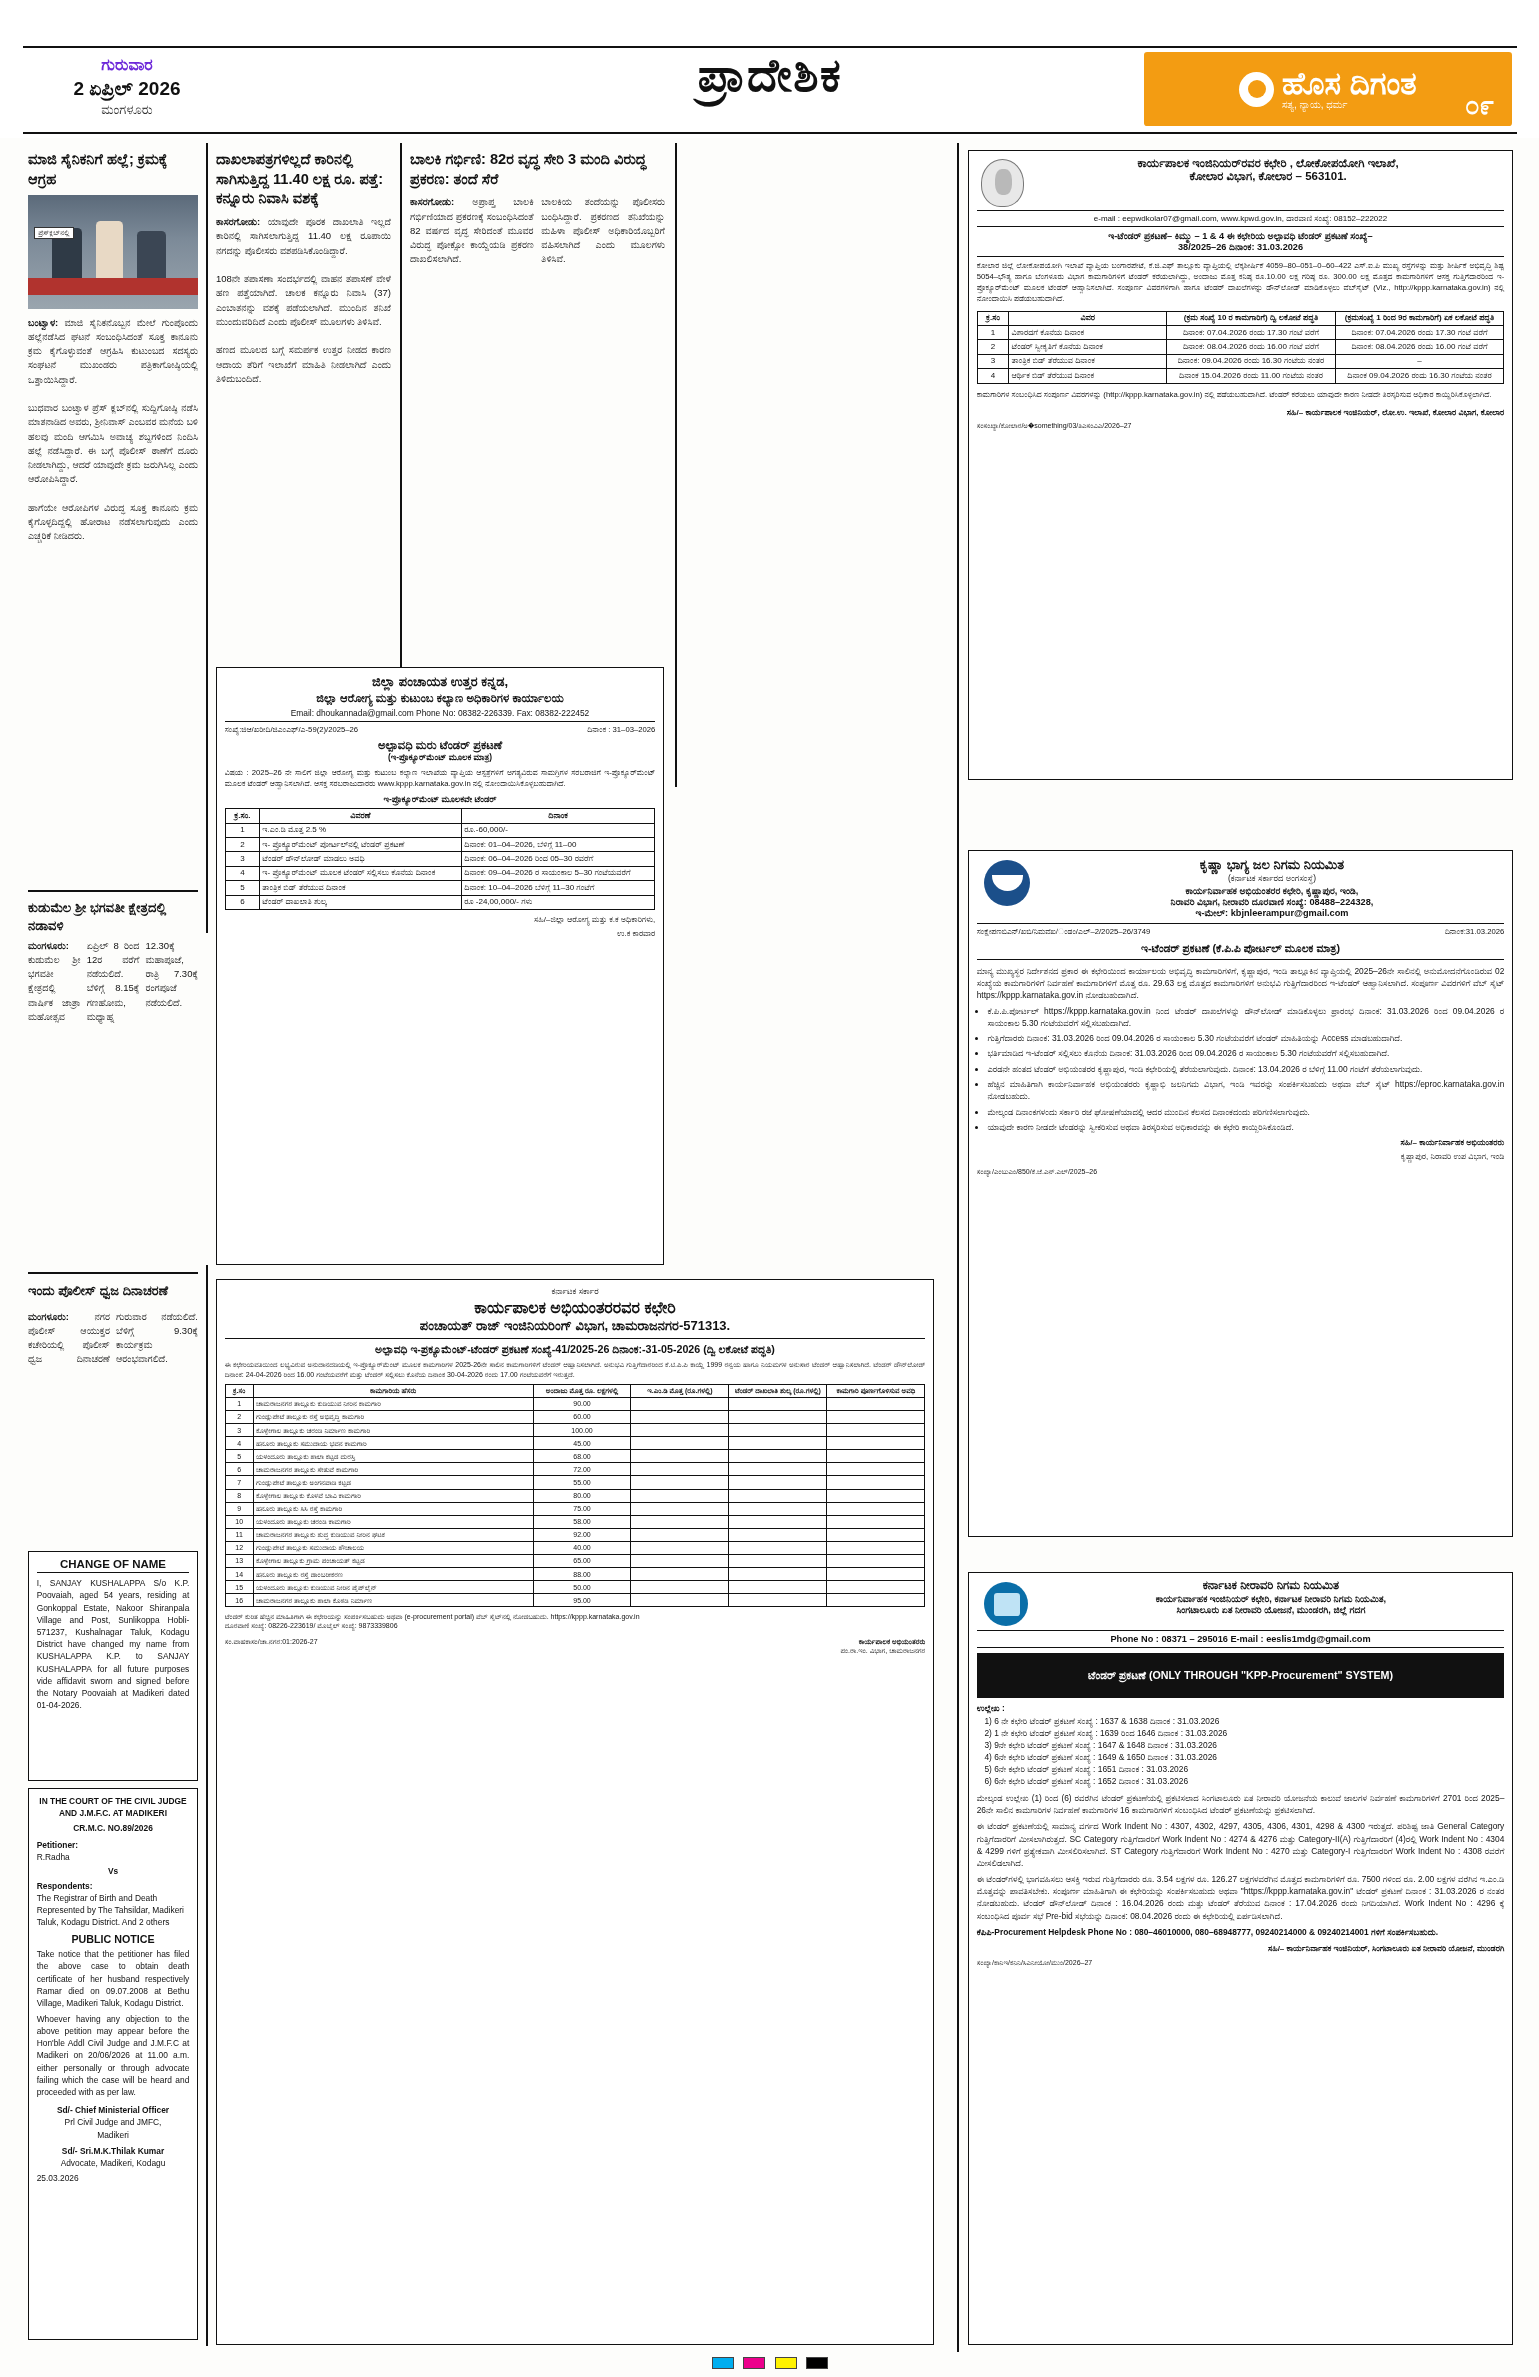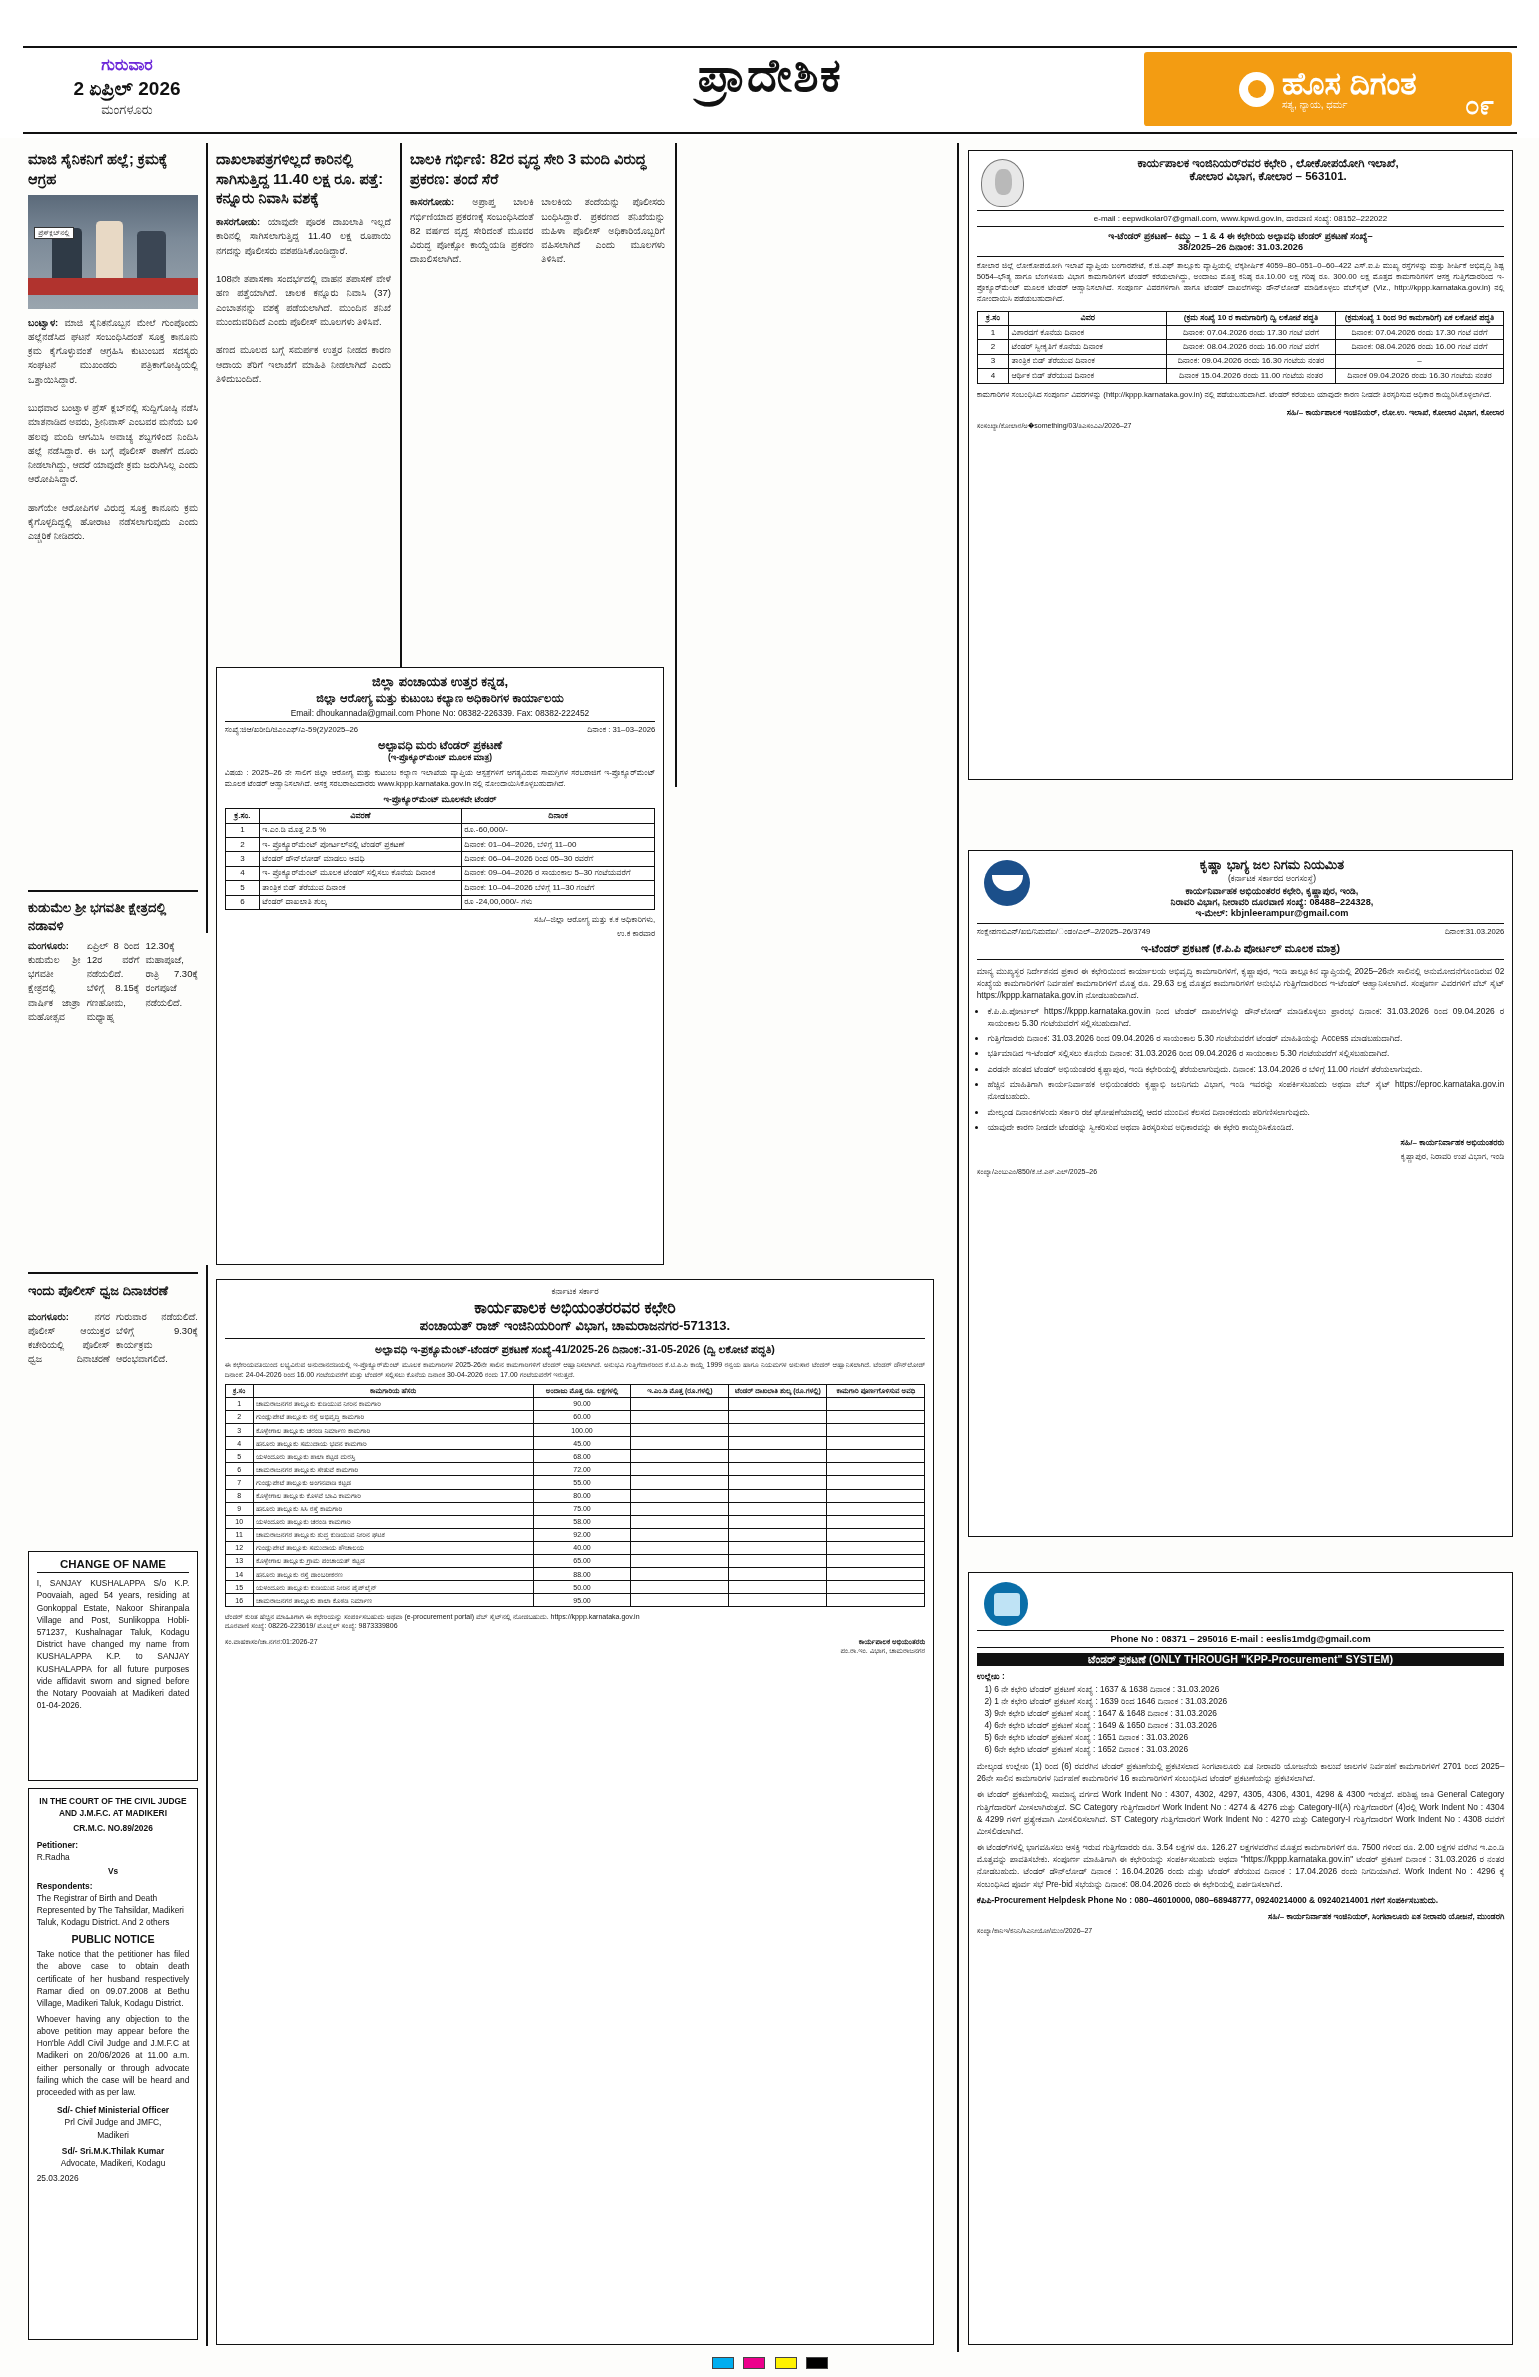--- a/index.html
+++ b/index.html
@@ -468,23 +468,28 @@
       <div class="sig b" style="margin-top:4.6px;">ಸಹಿ/– ಕಾರ್ಯನಿರ್ವಾಹಕ ಅಭಿಯಂತರರು</div>
       <div class="sig">ಕೃಷ್ಣಾಪುರ, ನಿರಾವರಿ ಉಪ ವಿಭಾಗ, ಇಂಡಿ</div>
       <div class="tiny" style="margin-top:4.6px;">ಸಂಖ್ಯಾ/ಎಂಬುಎಂ/850/ಕೆ.ಜೆ.ಎನ್.ಎಲ್/2025–26</div>
     </div>
   </div>
 
   <div class="box" style="position:absolute;left:968px;top:1572px;width:545px;height:773px;">
     <div class="box-in">
       <div style="display:flex;align-items:flex-start;">
         <div class="ksnl" style="margin:3.1px 9.2px 0 7.7px;"></div>
+        <div style="flex:1;text-align:center;">
+          <div class="b" style="font-size:11.5px;">ಕರ್ನಾಟಕ ನೀರಾವರಿ ನಿಗಮ ನಿಯಮಿತ</div>
+          <div class="b" style="font-size:9.2px;margin-top:1.5px;">ಕಾರ್ಯನಿರ್ವಾಹಕ ಇಂಜಿನಿಯರ್ ಕಛೇರಿ, ಕರ್ನಾಟಕ ನೀರಾವರಿ ನಿಗಮ ನಿಯಮಿತ,</div>
+          <div class="b" style="font-size:9.2px;">ಸಿಂಗಟಾಲೂರು ಏತ ನೀರಾವರಿ ಯೋಜನೆ, ಮುಂಡರಗಿ, ಜಿಲ್ಲೆ ಗದಗ</div>
+        </div>
       </div>
       <div class="center b" style="font-size:9.2px;margin-top:3.8px;border-top:0.8px solid #111;border-bottom:0.8px solid #111;padding:3.1px 0;">Phone No : 08371 – 295016 E-mail : eeslis1mdg@gmail.com</div>
-      <div class="center b" style="font-size:10.7px;margin-top:4.6px;background:#111;color:#fff;padding:0 0;">ಟೆಂಡರ್ ಪ್ರಕಟಣೆ (ONLY THROUGH "KPP-Procurement" SYSTEM)</div>
+      <div class="center b" style="font-size:10.7px;margin-top:4.6px;background:#111;color:#fff;padding:16px 0;">ಟೆಂಡರ್ ಪ್ರಕಟಣೆ (ONLY THROUGH "KPP-Procurement" SYSTEM)</div>
       <div class="small b" style="margin-top:4.6px;">ಉಲ್ಲೇಖ :</div>
       <div id="knnl-list" style="margin-left:7.7px;">
           <div class="small">1) 6 ನೇ ಕಛೇರಿ ಟೆಂಡರ್ ಪ್ರಕಟಣೆ ಸಂಖ್ಯೆ : 1637 &amp; 1638 ದಿನಾಂಕ : 31.03.2026</div>
           <div class="small">2) 1 ನೇ ಕಛೇರಿ ಟೆಂಡರ್ ಪ್ರಕಟಣೆ ಸಂಖ್ಯೆ : 1639 ರಿಂದ 1646 ದಿನಾಂಕ : 31.03.2026</div>
           <div class="small">3) 9ನೇ ಕಛೇರಿ ಟೆಂಡರ್ ಪ್ರಕಟಣೆ ಸಂಖ್ಯೆ : 1647 &amp; 1648 ದಿನಾಂಕ : 31.03.2026</div>
           <div class="small">4) 6ನೇ ಕಛೇರಿ ಟೆಂಡರ್ ಪ್ರಕಟಣೆ ಸಂಖ್ಯೆ : 1649 &amp; 1650 ದಿನಾಂಕ : 31.03.2026</div>
           <div class="small">5) 6ನೇ ಕಛೇರಿ ಟೆಂಡರ್ ಪ್ರಕಟಣೆ ಸಂಖ್ಯೆ : 1651 ದಿನಾಂಕ : 31.03.2026</div>
           <div class="small">6) 6ನೇ ಕಛೇರಿ ಟೆಂಡರ್ ಪ್ರಕಟಣೆ ಸಂಖ್ಯೆ : 1652 ದಿನಾಂಕ : 31.03.2026</div>
         </div>
       <div class="small" style="margin-top:4.6px;text-align:justify;">ಮೇಲ್ಕಂಡ ಉಲ್ಲೇಖ (1) ರಿಂದ (6) ರವರೆಗಿನ ಟೆಂಡರ್ ಪ್ರಕಟಣೆಯಲ್ಲಿ ಪ್ರಕಟಿಸಲಾದ ಸಿಂಗಟಾಲೂರು ಏತ ನೀರಾವರಿ ಯೋಜನೆಯ ಕಾಲುವೆ ಜಾಲಗಳ ನಿರ್ವಹಣೆ ಕಾಮಗಾರಿಗಳಿಗೆ 2701 ರಿಂದ 2025–26ನೇ ಸಾಲಿನ ಕಾಮಗಾರಿಗಳ ನಿರ್ವಹಣೆ ಕಾಮಗಾರಿಗಳ 16 ಕಾಮಗಾರಿಗಳಿಗೆ ಸಂಬಂಧಿಸಿದ ಟೆಂಡರ್ ಪ್ರಕಟಣೆಯನ್ನು ಪ್ರಕಟಿಸಲಾಗಿದೆ.</div>

